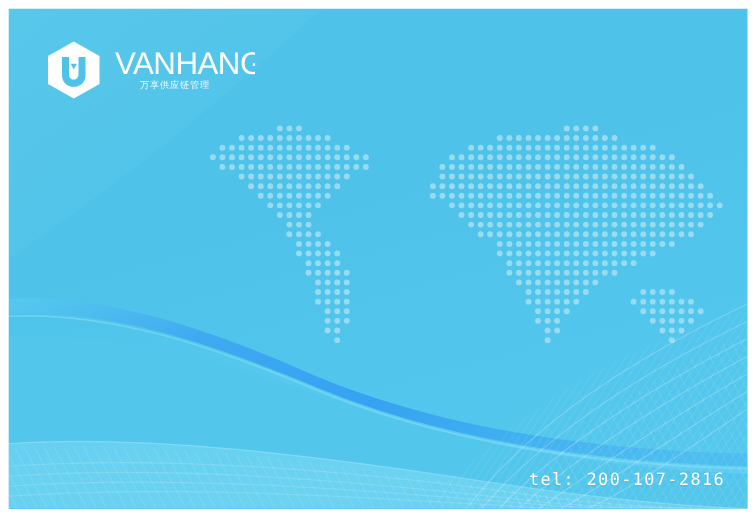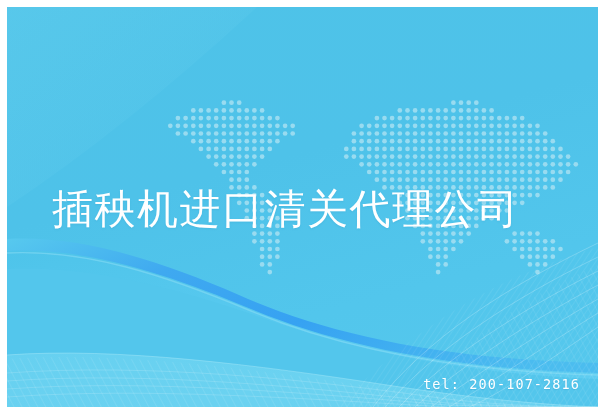--- a/index.html
+++ b/index.html
@@ -726,19 +726,35 @@
         </g>
         <g fill="none" stroke="#ffffff" stroke-opacity="0.15" stroke-width="1">
           <path d="M0,366 C140,356 300,372 440,392 C510,400 560,400 591,400"></path>
           <path d="M0,374 C140,364 300,380 440,396 C510,400 560,400 591,400"></path>
           <path d="M0,382 C140,372 300,386 440,398 C510,400 560,400 591,400"></path>
           <path d="M0,390 C140,380 300,392 440,400"></path>
         </g>
       </g>
     </svg>
 
-
-    <div id="headline">插秧机进口清关代理公司</div>
+    <div id="logo-block">
+      <svg id="logo-mark" viewBox="0 0 46 48" xmlns="http://www.w3.org/2000/svg" aria-hidden="true">
+        <path d="M23 1.2 L43.6 12.8 L43.6 35.2 L23 46.8 L2.4 35.2 L2.4 12.8 Z" fill="#ffffff"></path>
+        <path d="M13.6 13.6 L19.2 13.6 L19.2 27.5 C19.2 29.9 20.9 31.5 23 31.5
+                 C25.1 31.5 26.8 29.9 26.8 27.5 L26.8 13.6 L32.4 13.6
+                 L32.4 28.1 C32.4 33.6 28.2 37.4 23 37.4
+                 C17.8 37.4 13.6 33.6 13.6 28.1 Z" fill="#4ec3e8"></path>
+        <path d="M20.6 19.0 L25.4 19.0 L23 23.6 Z" fill="#4ec3e8"></path>
+      </svg>
+
+      <div id="logo-wordmark">
+        <svg width="112" height="44" viewBox="0 0 112 44" xmlns="http://www.w3.org/2000/svg" aria-hidden="true">
+          <text x="0" y="25" fill="#ffffff" font-family="'Liberation Sans', sans-serif" font-size="25" font-weight="400" letter-spacing="-0.4">VANHANG</text>
+          <text x="20" y="36" fill="#ffffff" opacity="0.92" font-family="'DejaVu Sans', sans-serif" font-size="7.4" letter-spacing="0.6">万享供应链管理</text>
+        </svg>
+      </div>
+    </div>
+
 
     <div id="phone">tel: 200-107-2816</div>
 
   </div>
 </div>
 
 </body></html>

